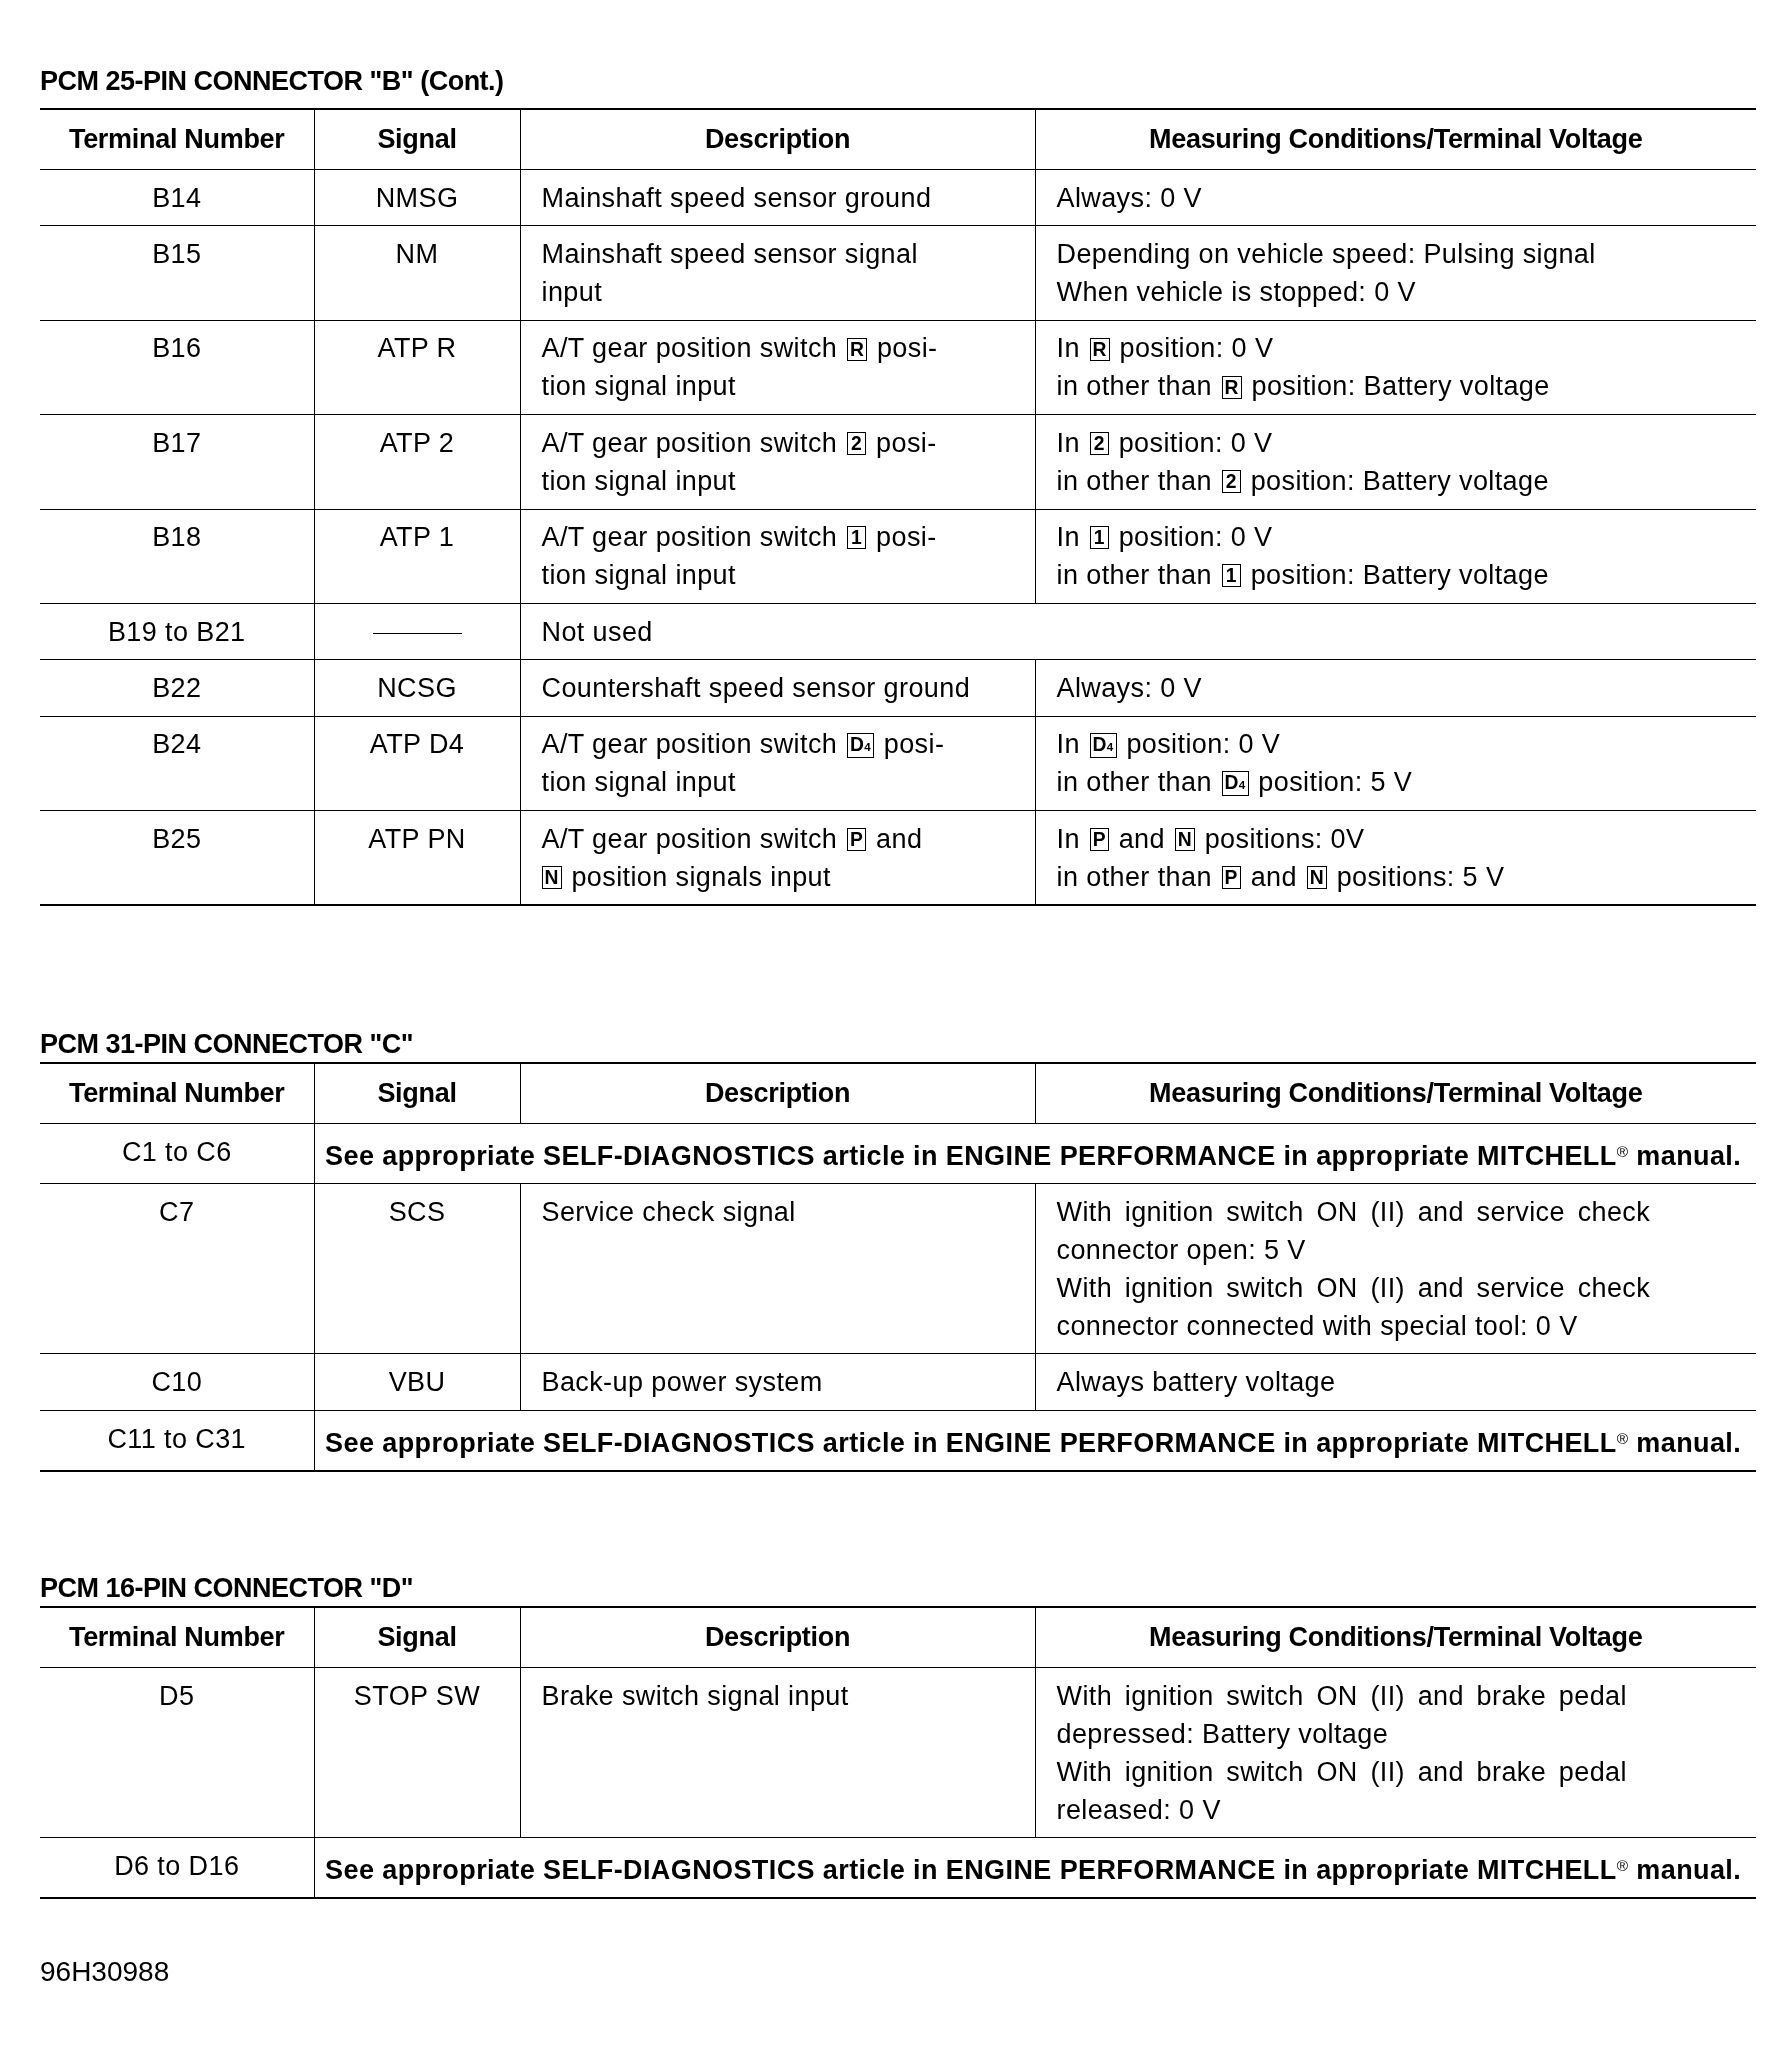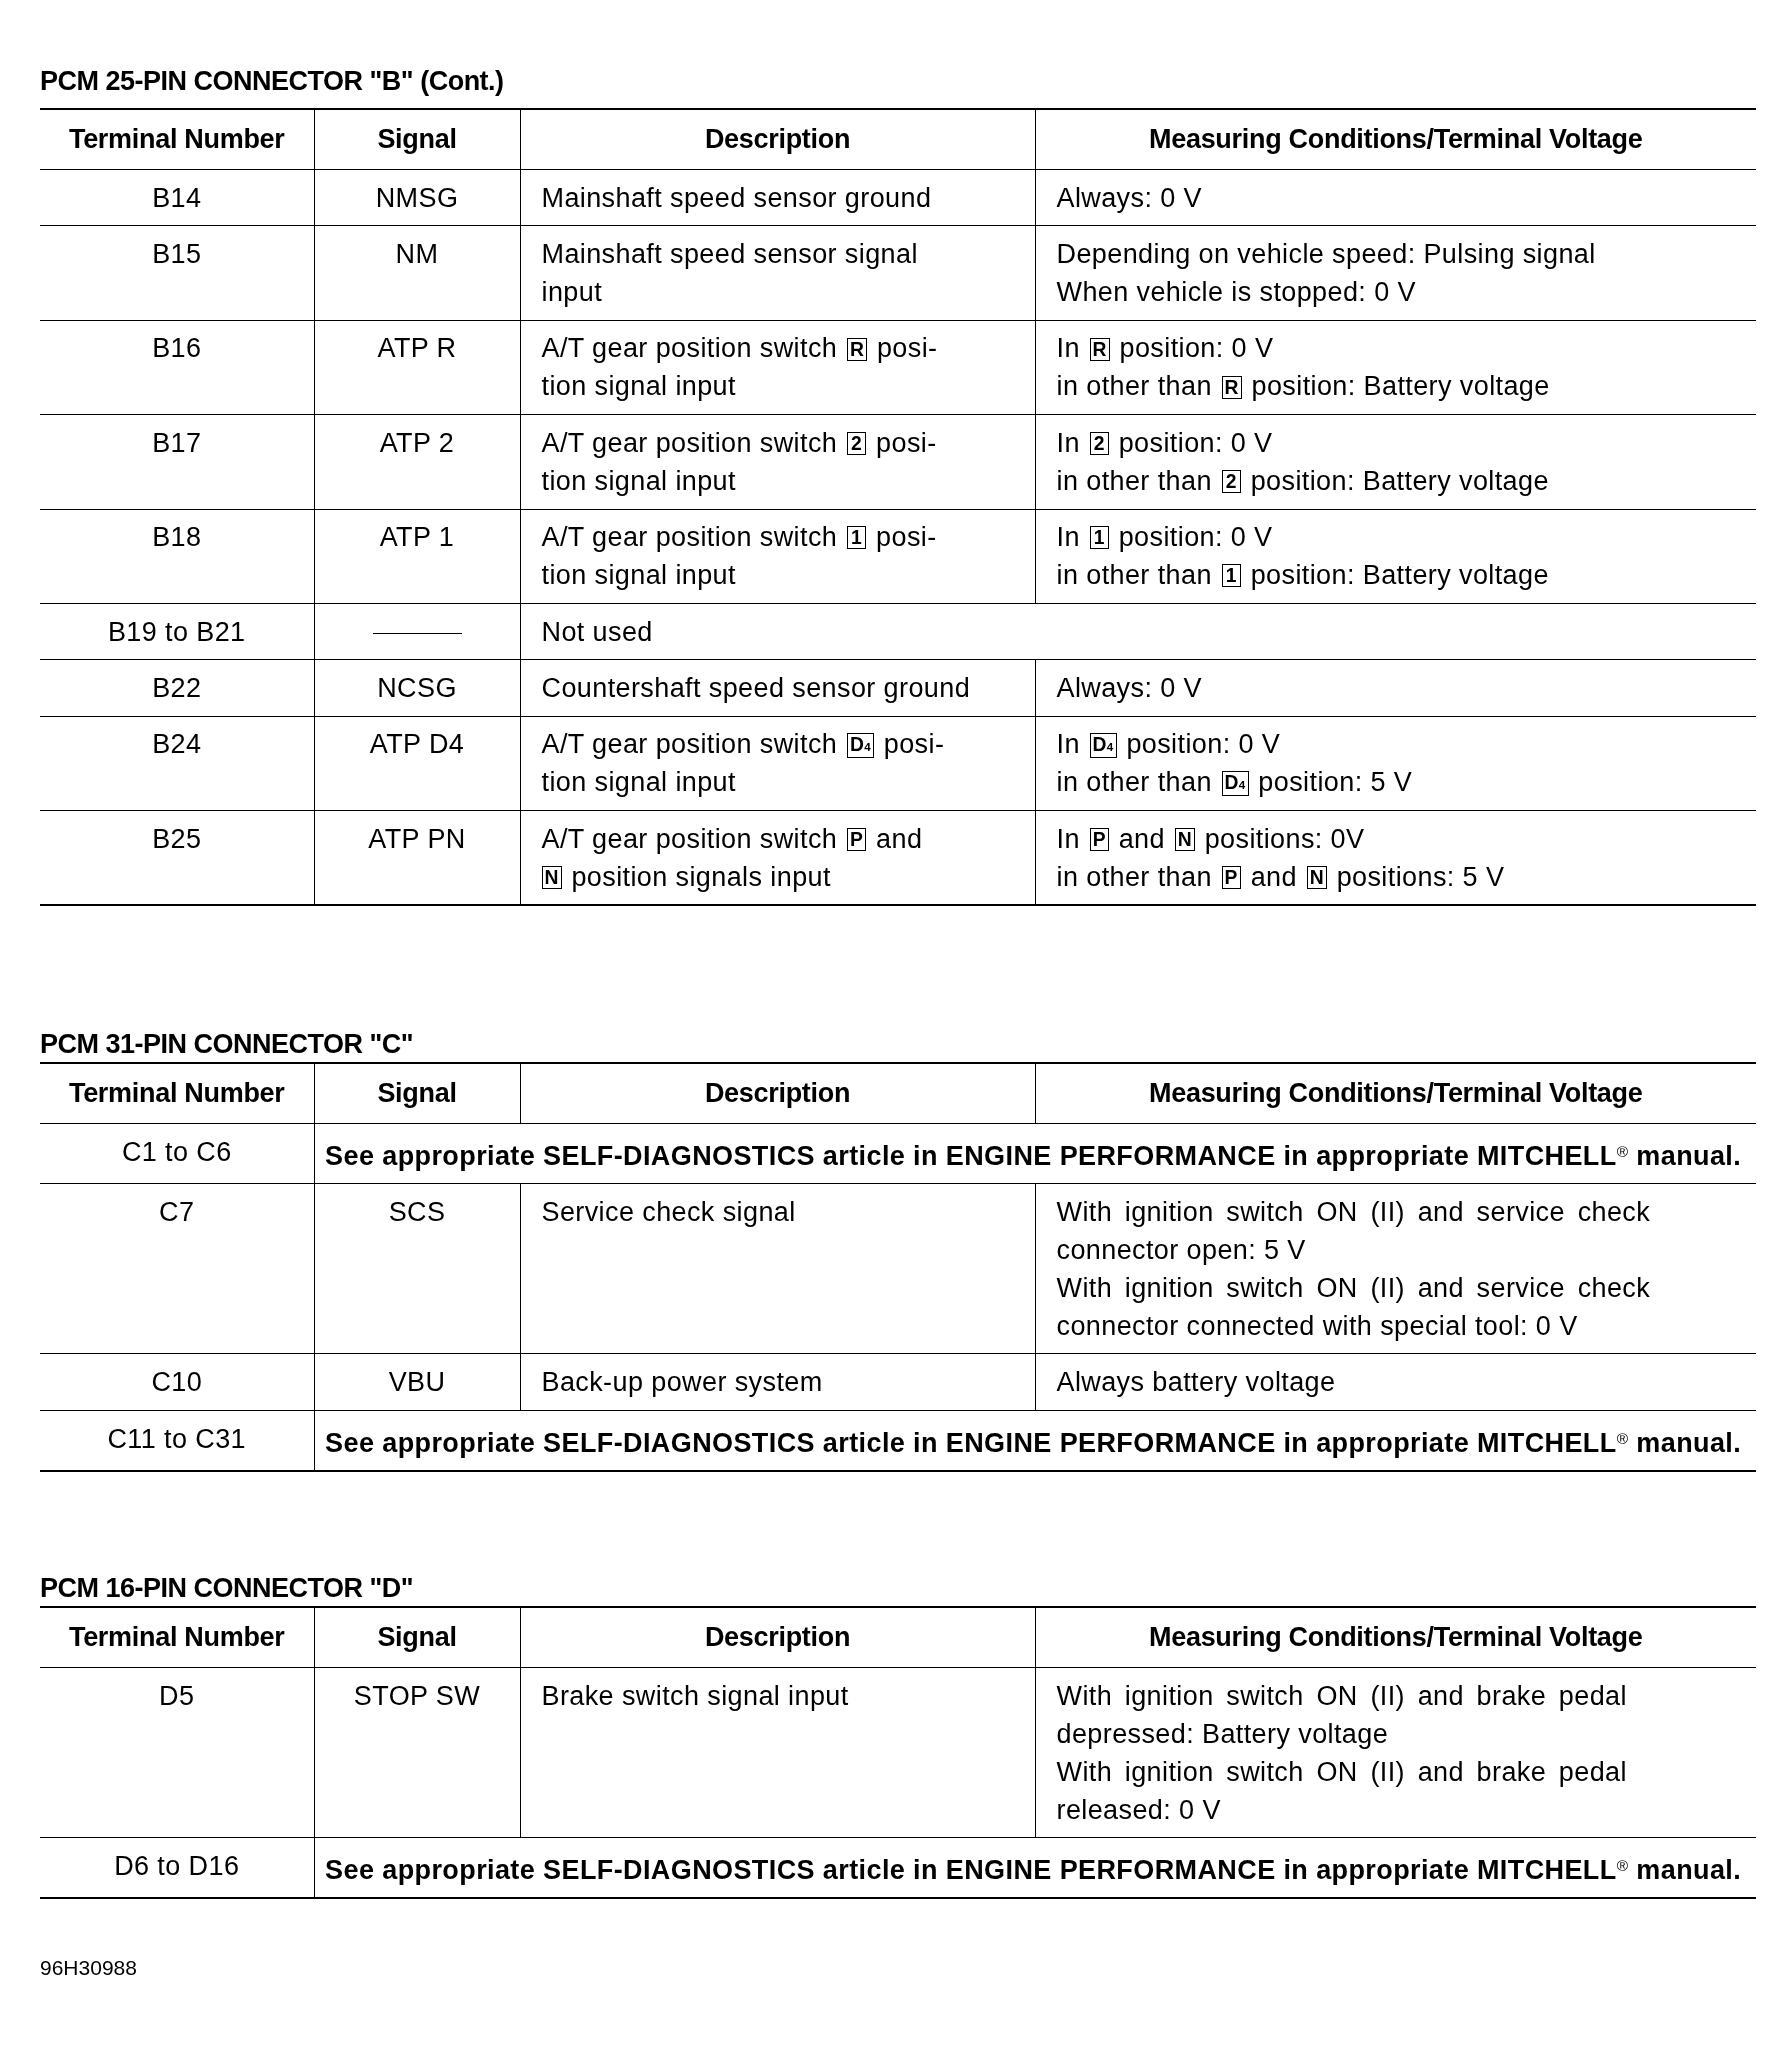--- a/index.html
+++ b/index.html
@@ -24,21 +24,21 @@
   td.span { padding-left:10.6px !important; font-weight:bold; letter-spacing:0.2px; white-space:nowrap; }
   tr.r1 td { height:33px; }
   tr.r2 td { height:71px; }
   tr.r4 td { height:147px; }
   .box { display:inline-block; border:1.9px solid #000; font-weight:bold; font-size:19.3px;
          line-height:21px; padding:0 1.9px; margin:0 1.9px; vertical-align:1.9px; min-width:13.5px;
          text-align:center; }
   .box sub { font-size:11.6px; vertical-align:0; }
   .dash { display:inline-block; width:89px; border-top:1.9px solid #000; vertical-align:middle; }
   .reg { font-size:15.4px; vertical-align:7.7px; font-weight:normal; }
-  .footer { position:absolute; left:40px; top:1956px; font-size:21px; }
+  .footer { position:absolute; left:40px; top:1956px; font-size:28px; }
 </style>
 </head>
 <body>
 
 <div class="section-title" style="top:66px;">PCM 25-PIN CONNECTOR "B" (Cont.)</div>
 
 <table class="conn" style="top:108px;">
   <colgroup>
       <col class="c1">
       <col class="c2">

